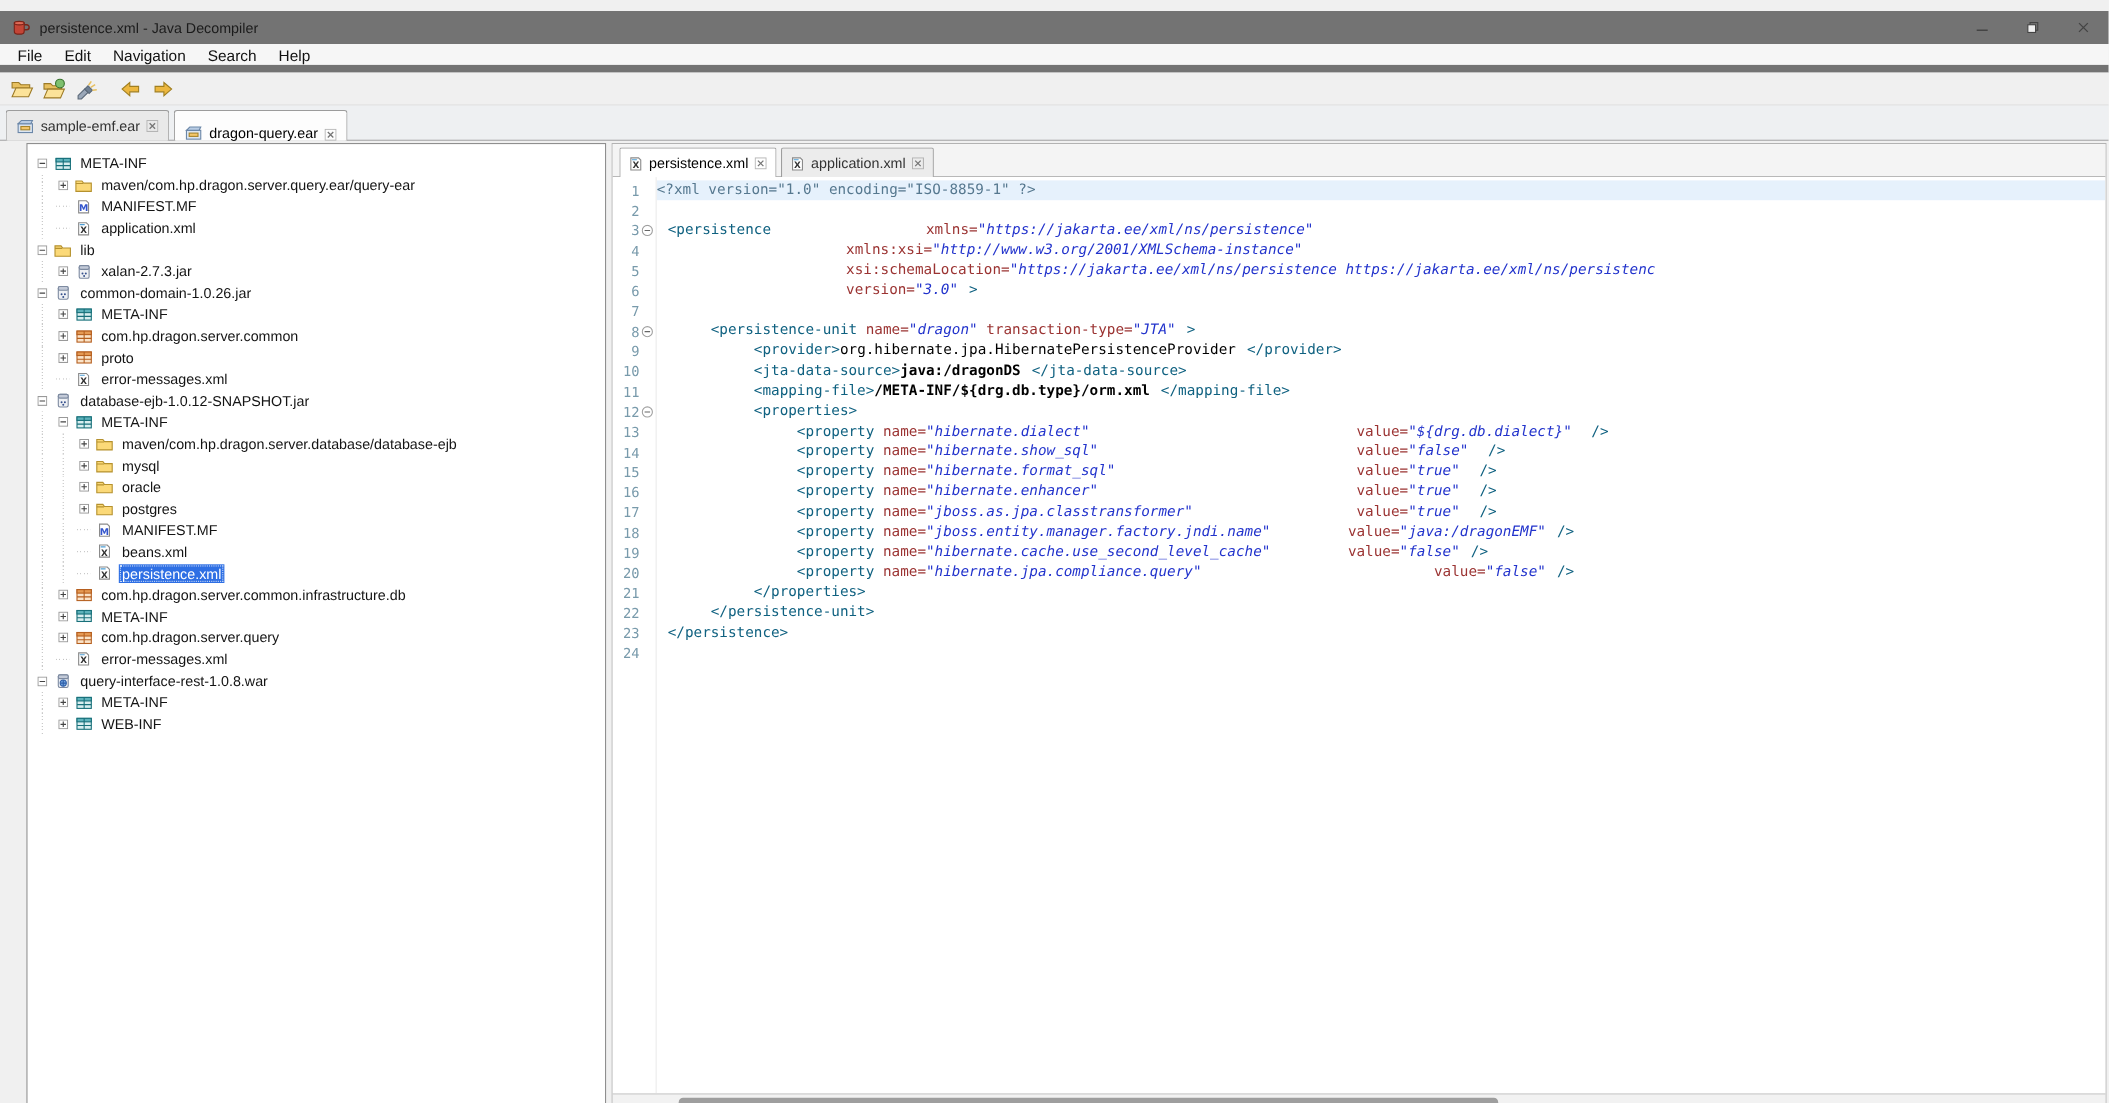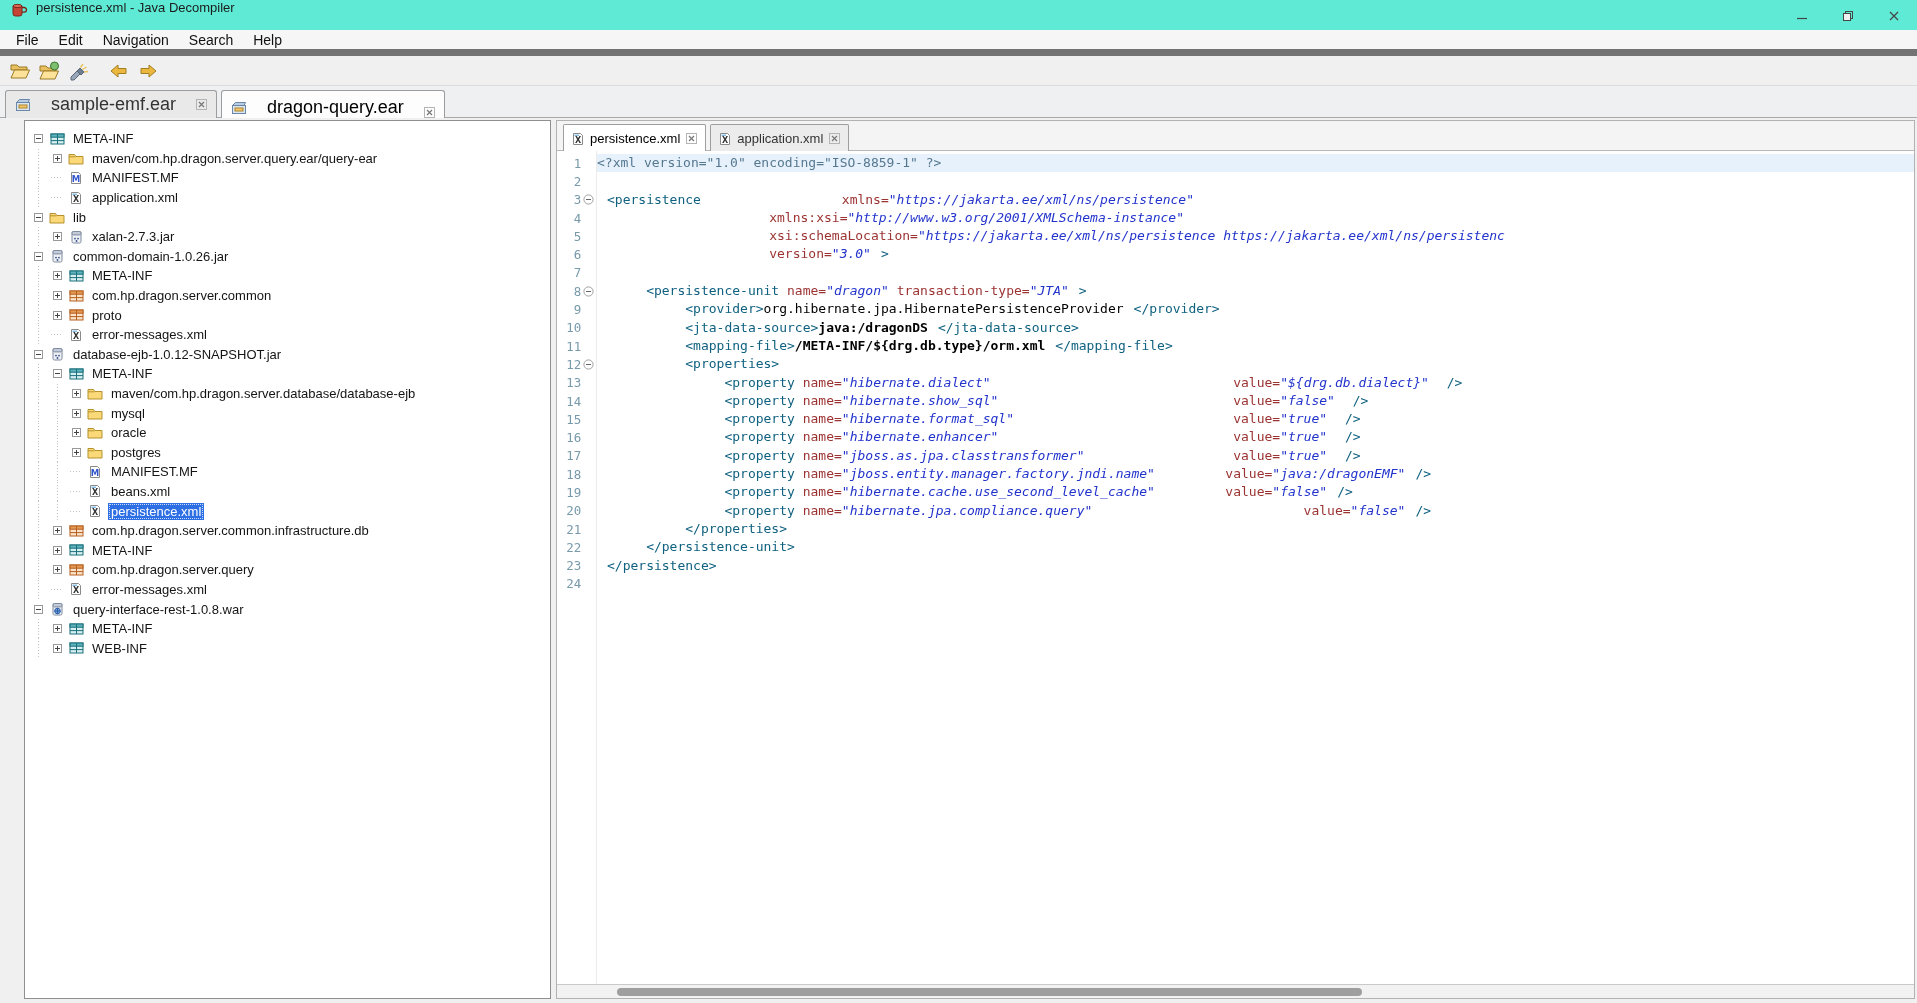--- a/index.html
+++ b/index.html
@@ -1,21 +1,21 @@
 <!DOCTYPE html>
 <html style="--pi: #56788f; --tag: #0f6180; --attr: #9b3332; --val: #2233cc; --txt: #000000; --num: #789aab; --cur: #e6f1fc; --sel: #2e6fe4;"><head>
 <meta charset="utf-8">
 <style>
   * { box-sizing: border-box; }
   html,body { margin:0; padding:0; width:1917px; height:1003px; overflow:hidden;
               background:#f0f0f0; font-family:"Liberation Sans",sans-serif; }
   .icn svg { display:inline-block; vertical-align:middle; }
 
   
-  .titlebar { height:30px; display:flex; align-items:flex-start; background:#5eead4; }
+  .titlebar { height:30px; display:flex; align-items:center; background:#737373;margin-top:10px; }
   .tb-appicon { margin-left:10px; }
   .tb-title { margin-left:8px; font-size:13px; color:#1b1b1b; }
   .tb-spacer { flex:1; }
   .wctrls { display:flex; }
   .wbtn { width:46px; height:30px; display:flex; align-items:center; justify-content:center; }
 
   
   .menubar { height:26px; display:flex; align-items:center; background:#f6f6f6; padding-left:6px;
              border-bottom:7px solid #737373; }
   .mitem { padding:0 10px; font-size:14px; color:#111; }
@@ -23,21 +23,21 @@
   
   .toolbar { height:30px; display:flex; align-items:center; background:#f0f0f0; padding-left:4px;
              border-bottom:1px solid #dcdcdc; }
   .tbtn { width:27px; height:26px; display:flex; align-items:center; justify-content:center; margin-left:2px; }
   .tbtn.grp2 { margin-left:14px; }
   .tbtn.grp2 + .tbtn.grp2 { margin-left:2px; }
 
   
   .apptabs { height:32px; background:#eef0f2; display:flex; align-items:flex-end; padding-left:5px;
              border-bottom:1px solid #a8a8a8; }
-  .atab { height:28px; display:inline-flex; align-items:center; gap:20px; padding:0 9px; font-size:18px;
+  .atab { height:28px; display:inline-flex; align-items:center; gap:6px; padding:0 9px; font-size:13px;
           border:1px solid #9c9c9c; border-bottom:none; border-radius:3px 3px 0 0; margin-right:4px;
           background:#e9e9e9; color:#333; margin-bottom:-1px; }
   .atab.active { background:#fdfdfd; color:#000;align-items:flex-end; }
   .tlbl { white-space:nowrap; }
 
   
   .main { display:flex; height:885px; padding:2px 2px 4px 24px; gap:5px; }
   .tpanel { width:527px; flex:none; background:#fff; border:1px solid #8f8f8f; overflow:hidden; padding-top:8px; }
 
   

